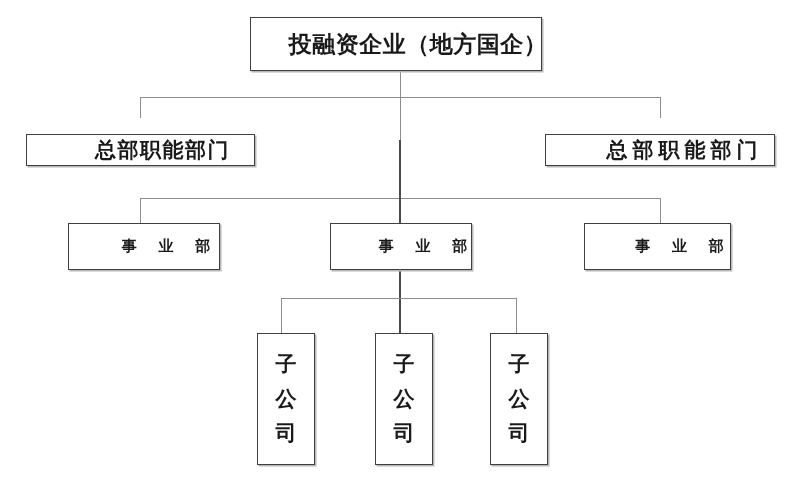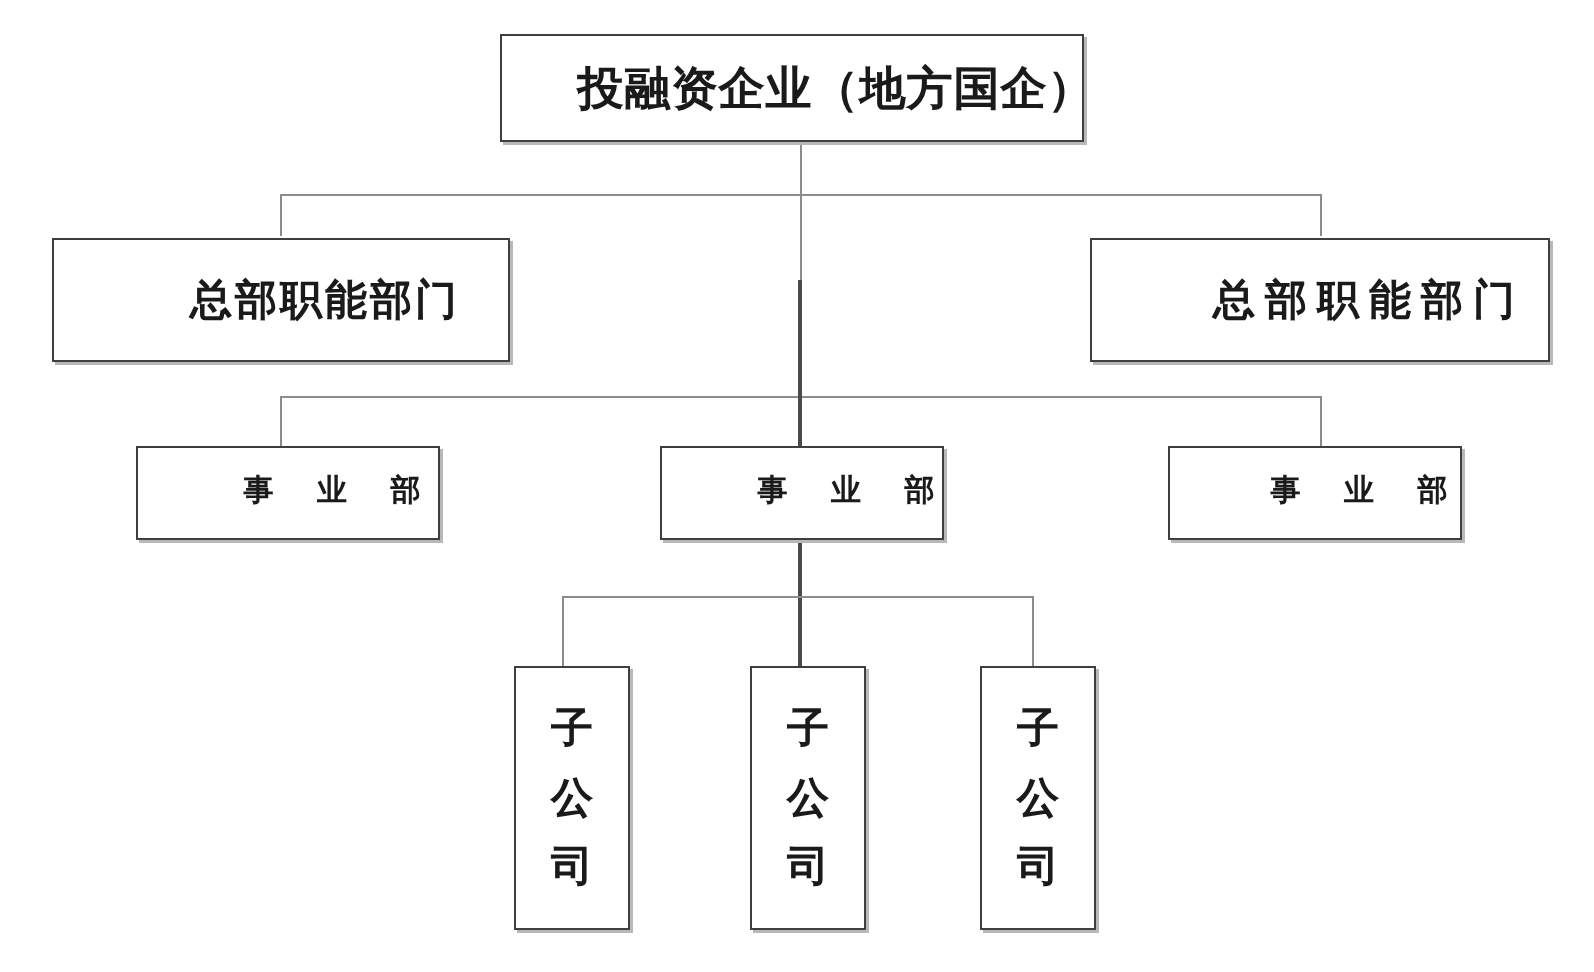--- a/index.html
+++ b/index.html
@@ -40,21 +40,21 @@
   
   #node-root {
     left: 250px; top: 17px; width: 292px; height: 54px;
   }
   #node-root .node-label {
     font-size: 23px;
     letter-spacing: 0.5px;
   }
 
   
-  .hq-box { top: 119px; height: 62px; }
+  .hq-box { top: 134px; height: 32px; }
   #node-hq-left  { left: 26px;  width: 229px; }
   #node-hq-right { left: 545px; width: 230px; }
   .hq-box .node-label {
     font-size: 21px;
   }
   #node-hq-left .node-label  { letter-spacing: 1.5px; }
   #node-hq-right .node-label { letter-spacing: 5px; padding-left: 5px; }
 
   
   .div-box { top: 223px; height: 47px; }

